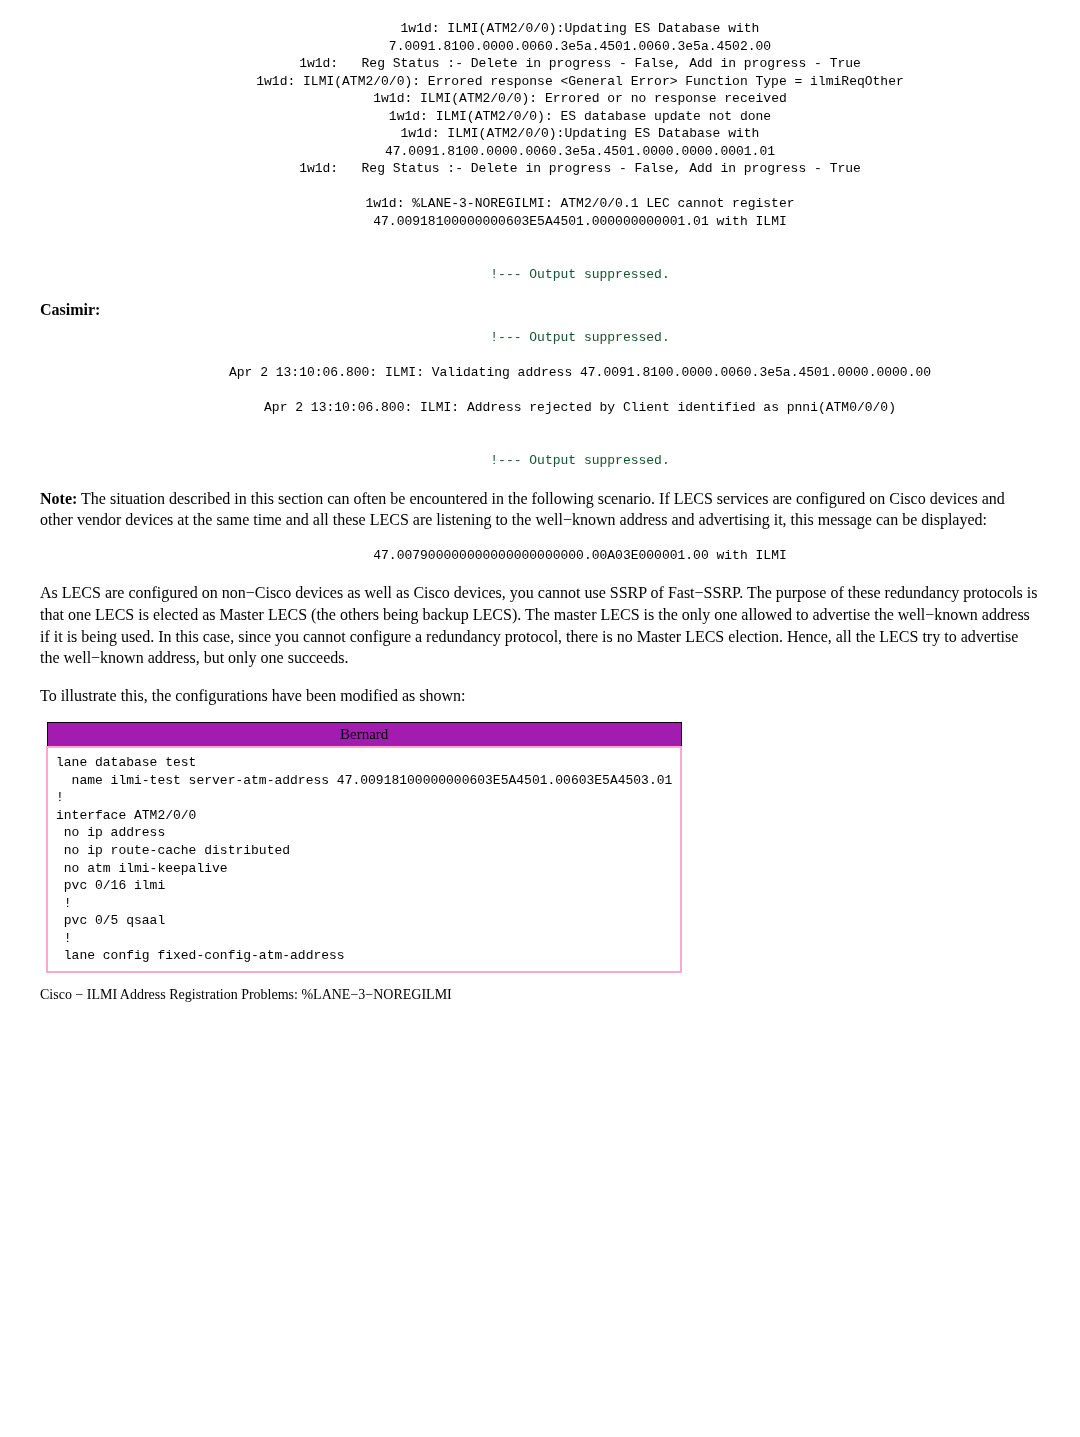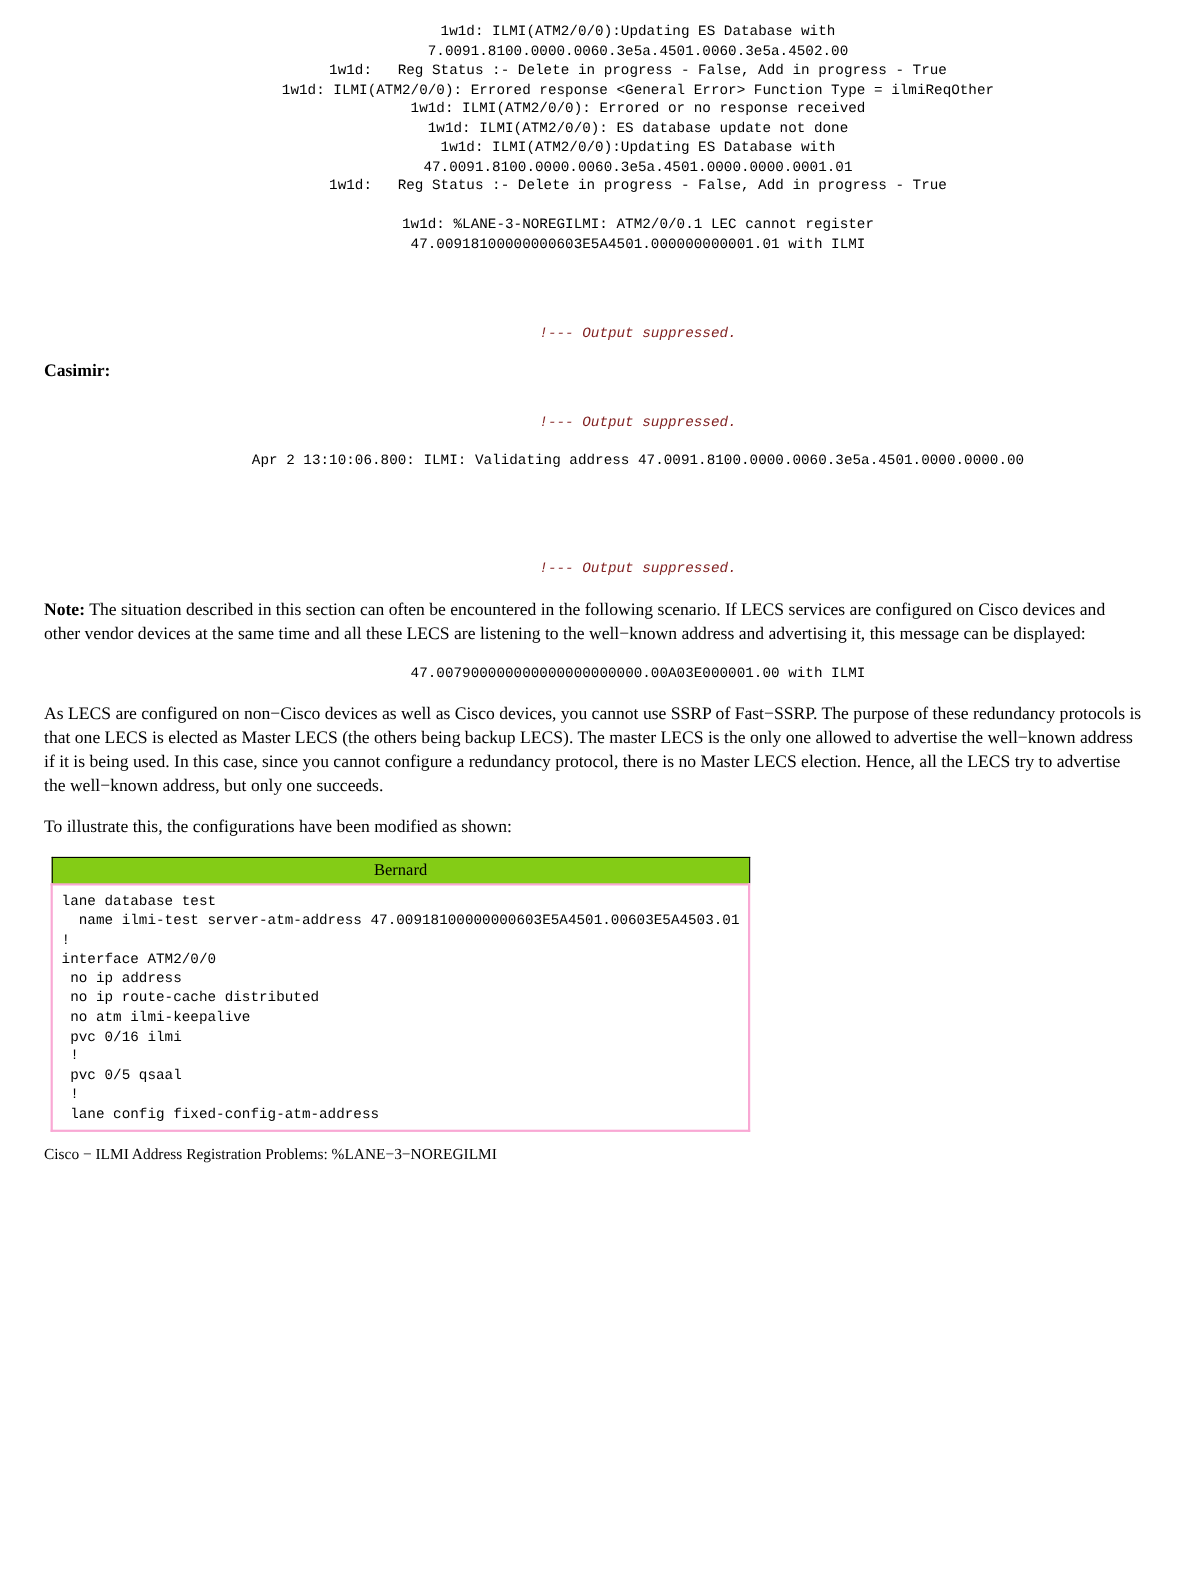--- a/index.html
+++ b/index.html
@@ -17,42 +17,40 @@
     font-size: 13px;
     white-space: pre;
     margin: 0;
     line-height: 1.35;
   }
   .code-block {
     margin: 0 0 18px 80px;
     text-align: center;
   }
   .comment {
-    color: #7f1d1d;
-    font-style: italic;
-    margin-top: 28px;
+    color: #14532d;
   }
   .bold-code {
     font-weight: normal;
   }
   .heading {
     font-weight: bold;
     font-size: 16px;
     margin: 14px 0 10px 0;
   }
   .para {
     margin: 16px 0;
     line-height: 1.35;
   }
   table.config {
     border-collapse: collapse;
     margin: 12px 0 8px 6px;
   }
   table.config th {
-    background: #84cc16;
+    background: #a21caf;
     border: 1px solid #000;
     font-family: "Times New Roman", Times, serif;
     font-weight: normal;
     font-size: 15px;
     padding: 3px 8px;
     text-align: center;
   }
   table.config td {
     border: 2px solid #f9a8d4;
     padding: 6px 8px;
@@ -85,20 +83,21 @@
 <pre class="comment">!--- Output suppressed.</pre>
 </div>
 
 <div class="heading">Casimir:</div>
 
 <div class="code-block">
 <pre class="comment">!--- Output suppressed.</pre>
 <pre> </pre>
 <pre>Apr 2 13:10:06.800: ILMI: Validating address 47.0091.8100.0000.0060.3e5a.4501.0000.0000.00</pre>
 <pre> </pre>
+<pre class="bold-code">Apr 2 13:10:06.800: ILMI: Address rejected by Client identified as pnni(ATM0/0/0)</pre>
 <pre> </pre>
 <pre> </pre>
 <pre class="comment">!--- Output suppressed.</pre>
 </div>
 
 <div class="para">
   <b>Note:</b><span> The situation described in this section can often be encountered in the following scenario. If LECS services are configured on Cisco devices and other vendor devices at the same time and all these LECS are listening to the well−known address and advertising it, this message can be displayed:</span>
 </div>
 
 <div class="code-block">

